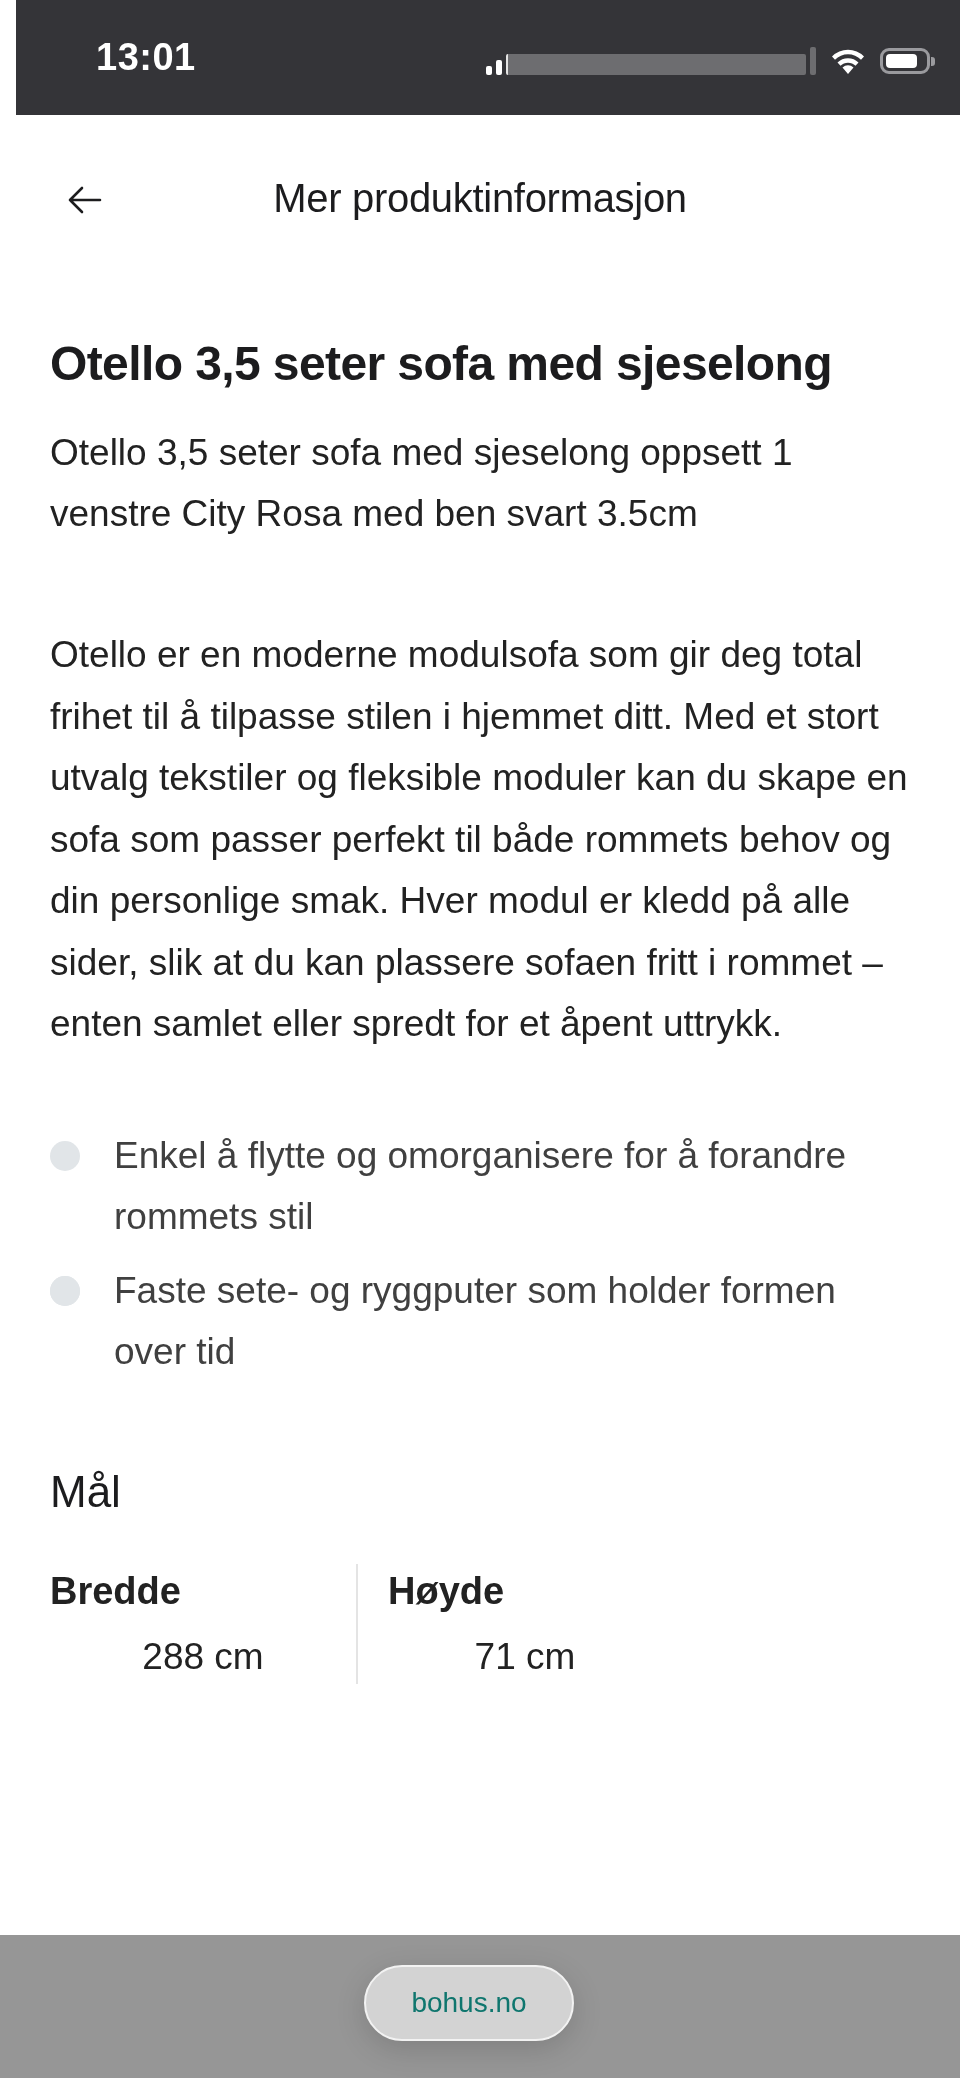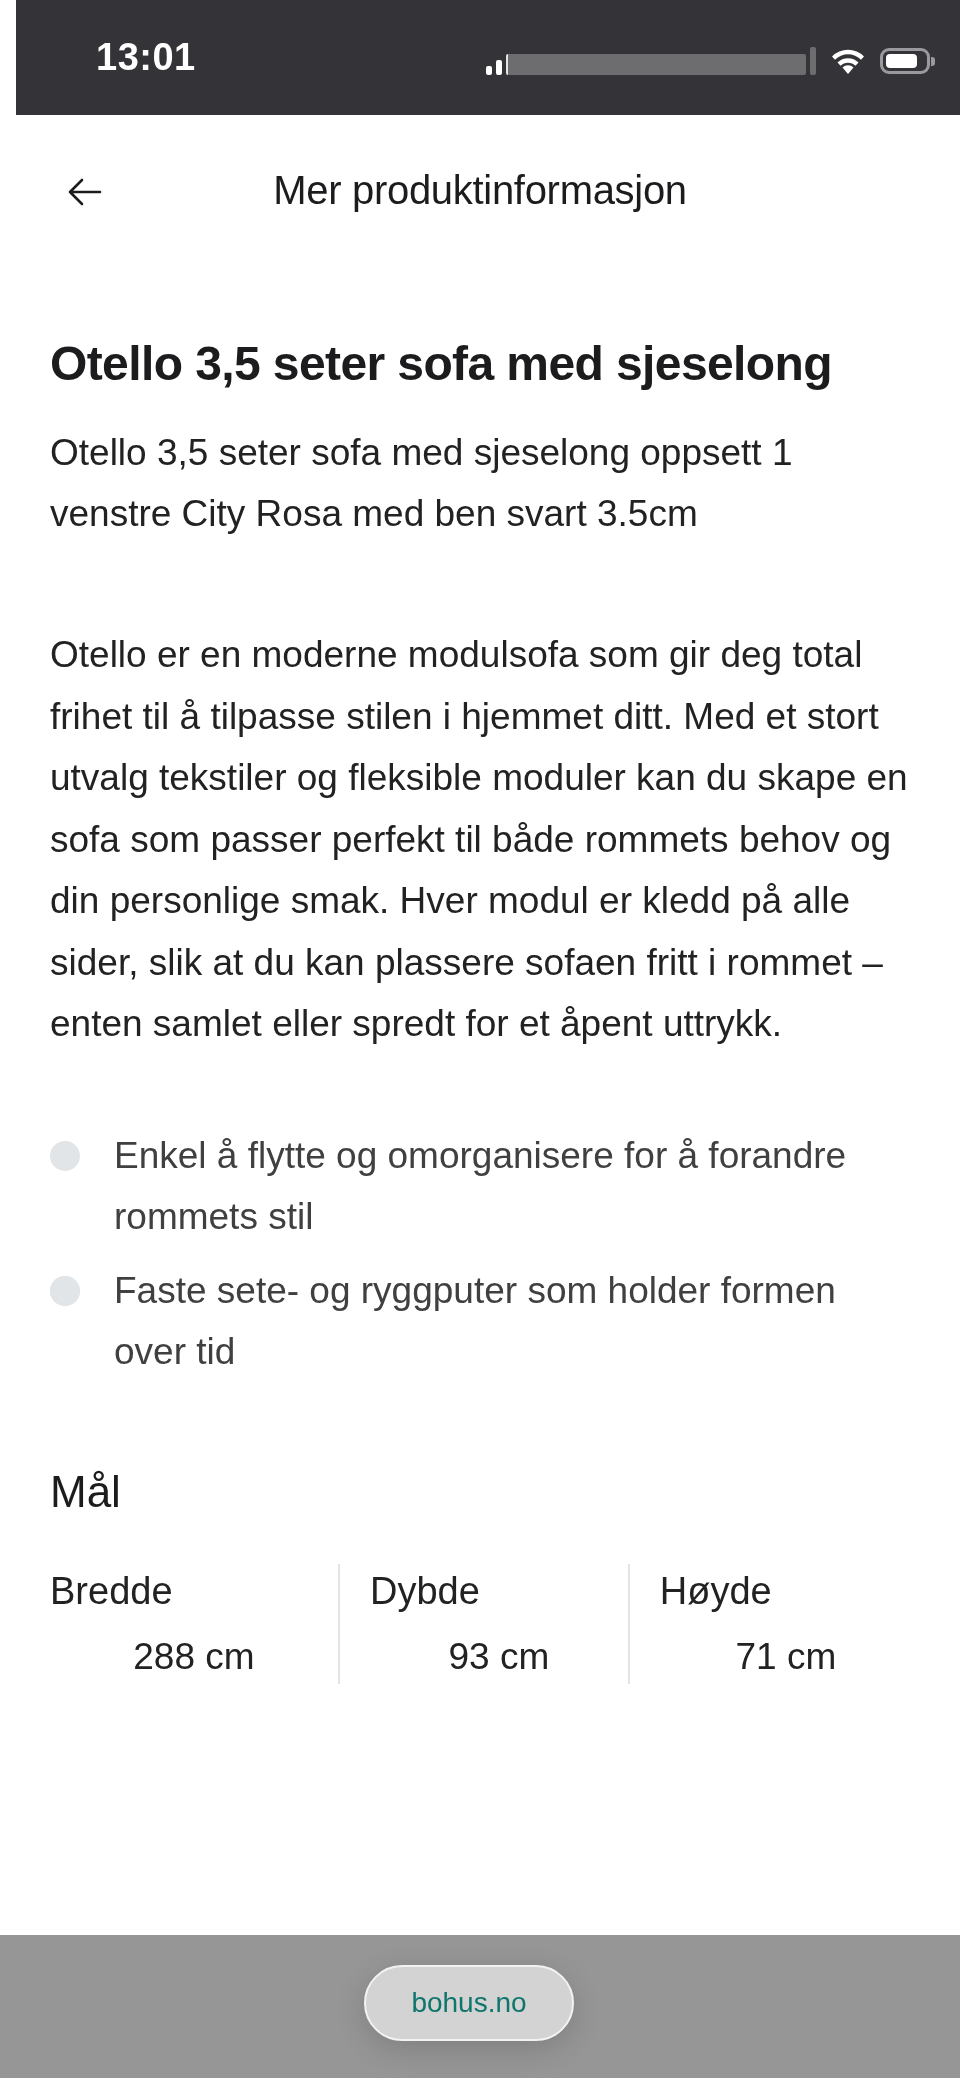--- a/index.html
+++ b/index.html
@@ -32,21 +32,21 @@
     .battery::before {
       content: ""; position: absolute; left: 3px; top: 3px; right: 10px; bottom: 3px;
       background: #fff; border-radius: 4px;
     }
     .battery::after {
       content: ""; position: absolute; right: -8px; top: 6px; width: 4px; height: 9px;
       background: #9a9a9e; border-radius: 0 3px 3px 0;
     }
 
     .nav {
-      position: absolute; left: 0; top: 123px; width: 960px; height: 140px;
+      position: absolute; left: 0; top: 131px; width: 960px; height: 140px;
     }
     .back-btn {
       position: absolute; left: 62px; top: 45px; width: 48px; height: 48px;
       cursor: pointer;
     }
     .nav-title {
       position: absolute; left: 0; right: 0; top: 45px; text-align: center;
       font-size: 40px; font-weight: 500; color: #1c1c1e; letter-spacing: -0.3px;
     }
 
@@ -73,21 +73,21 @@
       border-radius: 50%; background: #e1e5e8;
     }
     .dims-heading {
       margin: 80px 0 0 0; font-size: 44px; font-weight: 500; line-height: 60px; color: #1c1c1e;
     }
     .dims { display: flex; margin-top: 42px; }
     .dim { position: relative; }
     .dim:nth-child(1) { width: 306px; }
     .dim:nth-child(2) { width: 306px; padding-left: 30px; box-sizing: border-box; border-left: 2px solid #e4e4e4; }
     .dim:nth-child(3) { width: 300px; padding-left: 30px; box-sizing: border-box; border-left: 2px solid #e4e4e4; }
-    .dim-label { font-size: 38px; font-weight: 400; line-height: 54px; color: #222; }
+    .dim-label { font-size: 38px; font-weight: 700; line-height: 54px; color: #222; }
     .dim-value { font-size: 37px; font-weight: 300; line-height: 54px; margin-top: 12px; color: #222; text-align: center; }
 
     .bottom-bar {
       position: absolute; left: 0; top: 1935px; width: 960px; height: 143px;
       background: #969696;
     }
     .url-pill {
       position: absolute; left: 364px; top: 30px; width: 210px; height: 76px;
       border-radius: 38px; background: #d3d3d3; border: 2px solid #f2f2f2;
       box-sizing: border-box; display: flex; align-items: center; justify-content: center;
@@ -145,24 +145,20 @@
     </li>
   </ul>
 
   <h2 class="dims-heading">Mål</h2>
   <div class="dims">
     <div class="dim">
       <div class="dim-label">Bredde</div>
       <div class="dim-value">288 cm</div>
     </div>
     <div class="dim">
-      <div class="dim-label">Dybde</div>
-      <div class="dim-value">93 cm</div>
-    </div>
-    <div class="dim">
       <div class="dim-label">Høyde</div>
       <div class="dim-value">71 cm</div>
     </div>
   </div>
 </div>
 
 <div class="bottom-bar">
   <div class="url-pill">bohus.no</div>
 </div>
 

